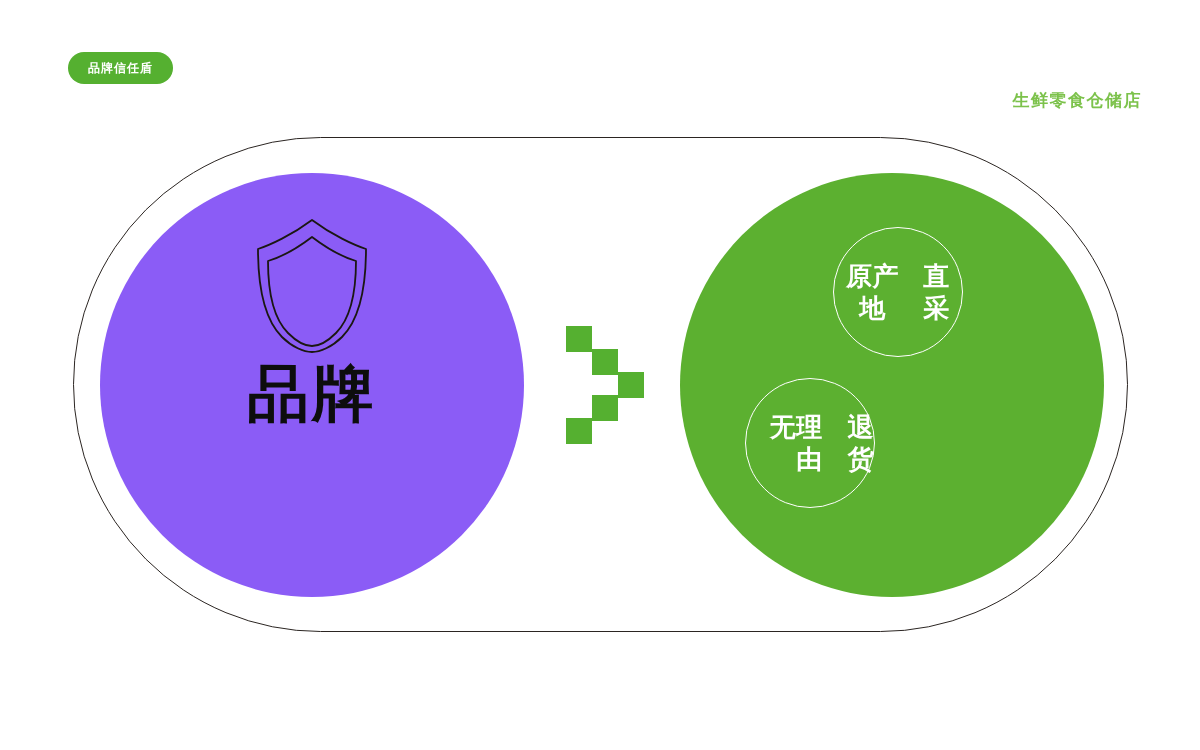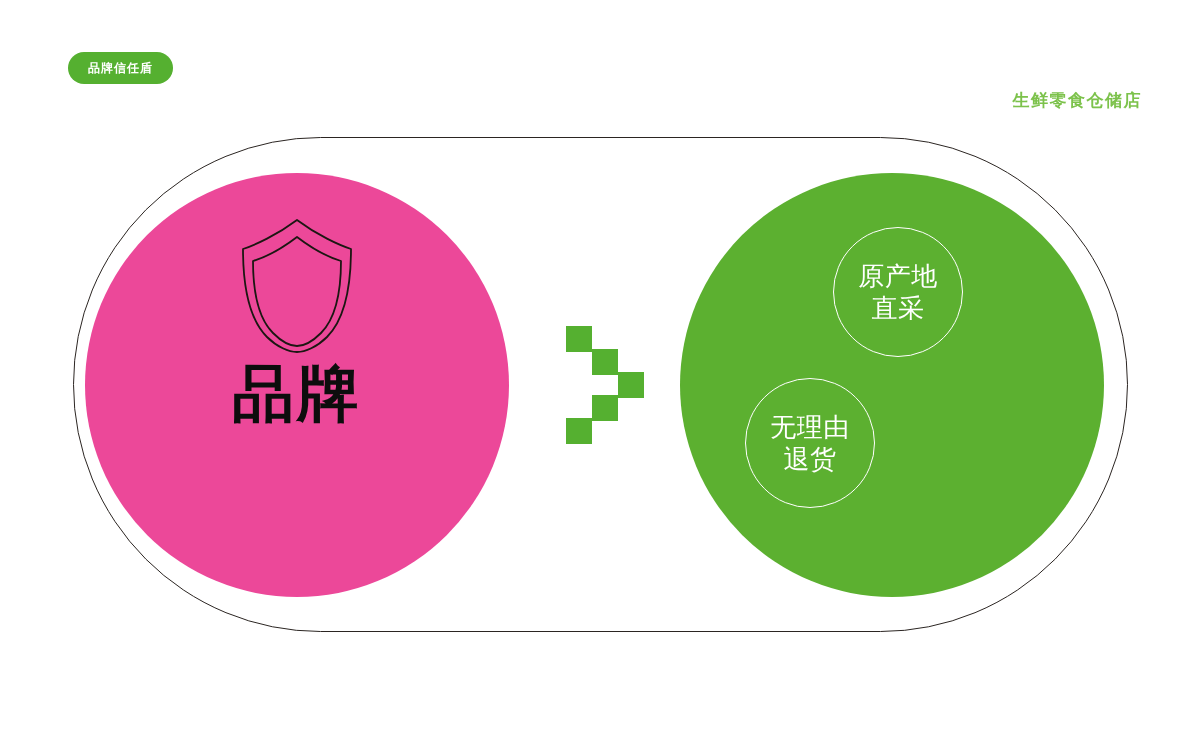--- a/index.html
+++ b/index.html
@@ -61,26 +61,26 @@
     height: 495px;
     border: 1.6px solid #2b2522;
     border-radius: 248px;
     box-sizing: border-box;
     background: transparent;
   }
 
   
   #brand-circle {
     position: absolute;
-    left: 85px;
+    left: 100px;
     top: 173px;
     width: 424px;
     height: 424px;
     border-radius: 50%;
-    background: #ec4899;
+    background: #8b5cf6;
   }
   #shield-icon-wrap {
     position: absolute;
     left: 50%;
     top: 42px;
     transform: translateX(-50%);
     width: 124px;
     height: 140px;
   }
   #shield-icon-wrap svg { display: block; }
@@ -131,26 +131,25 @@
     background: #5cb030;
   }
   .pillar {
     position: absolute;
     width: 130px;
     height: 130px;
     border-radius: 50%;
     border: 1.6px solid #ffffff;
     box-sizing: border-box;
     display: flex;
-    flex-direction: column;
     align-items: center;
     justify-content: center;
     color: #ffffff;
     font-size: 26px;
-    font-weight: normal;
+    font-weight: bold;
     line-height: 32px;
     letter-spacing: 0.5px;
     text-align: center;
   }
   .pillar.p0 { left: 153px; top: 54px;  }
   .pillar.p1 { left: 65px;  top: 205px; text-align: right; }
   .pillar.p2 { left: 241px; top: 205px; }
 </style>
 </head>
 <body>

